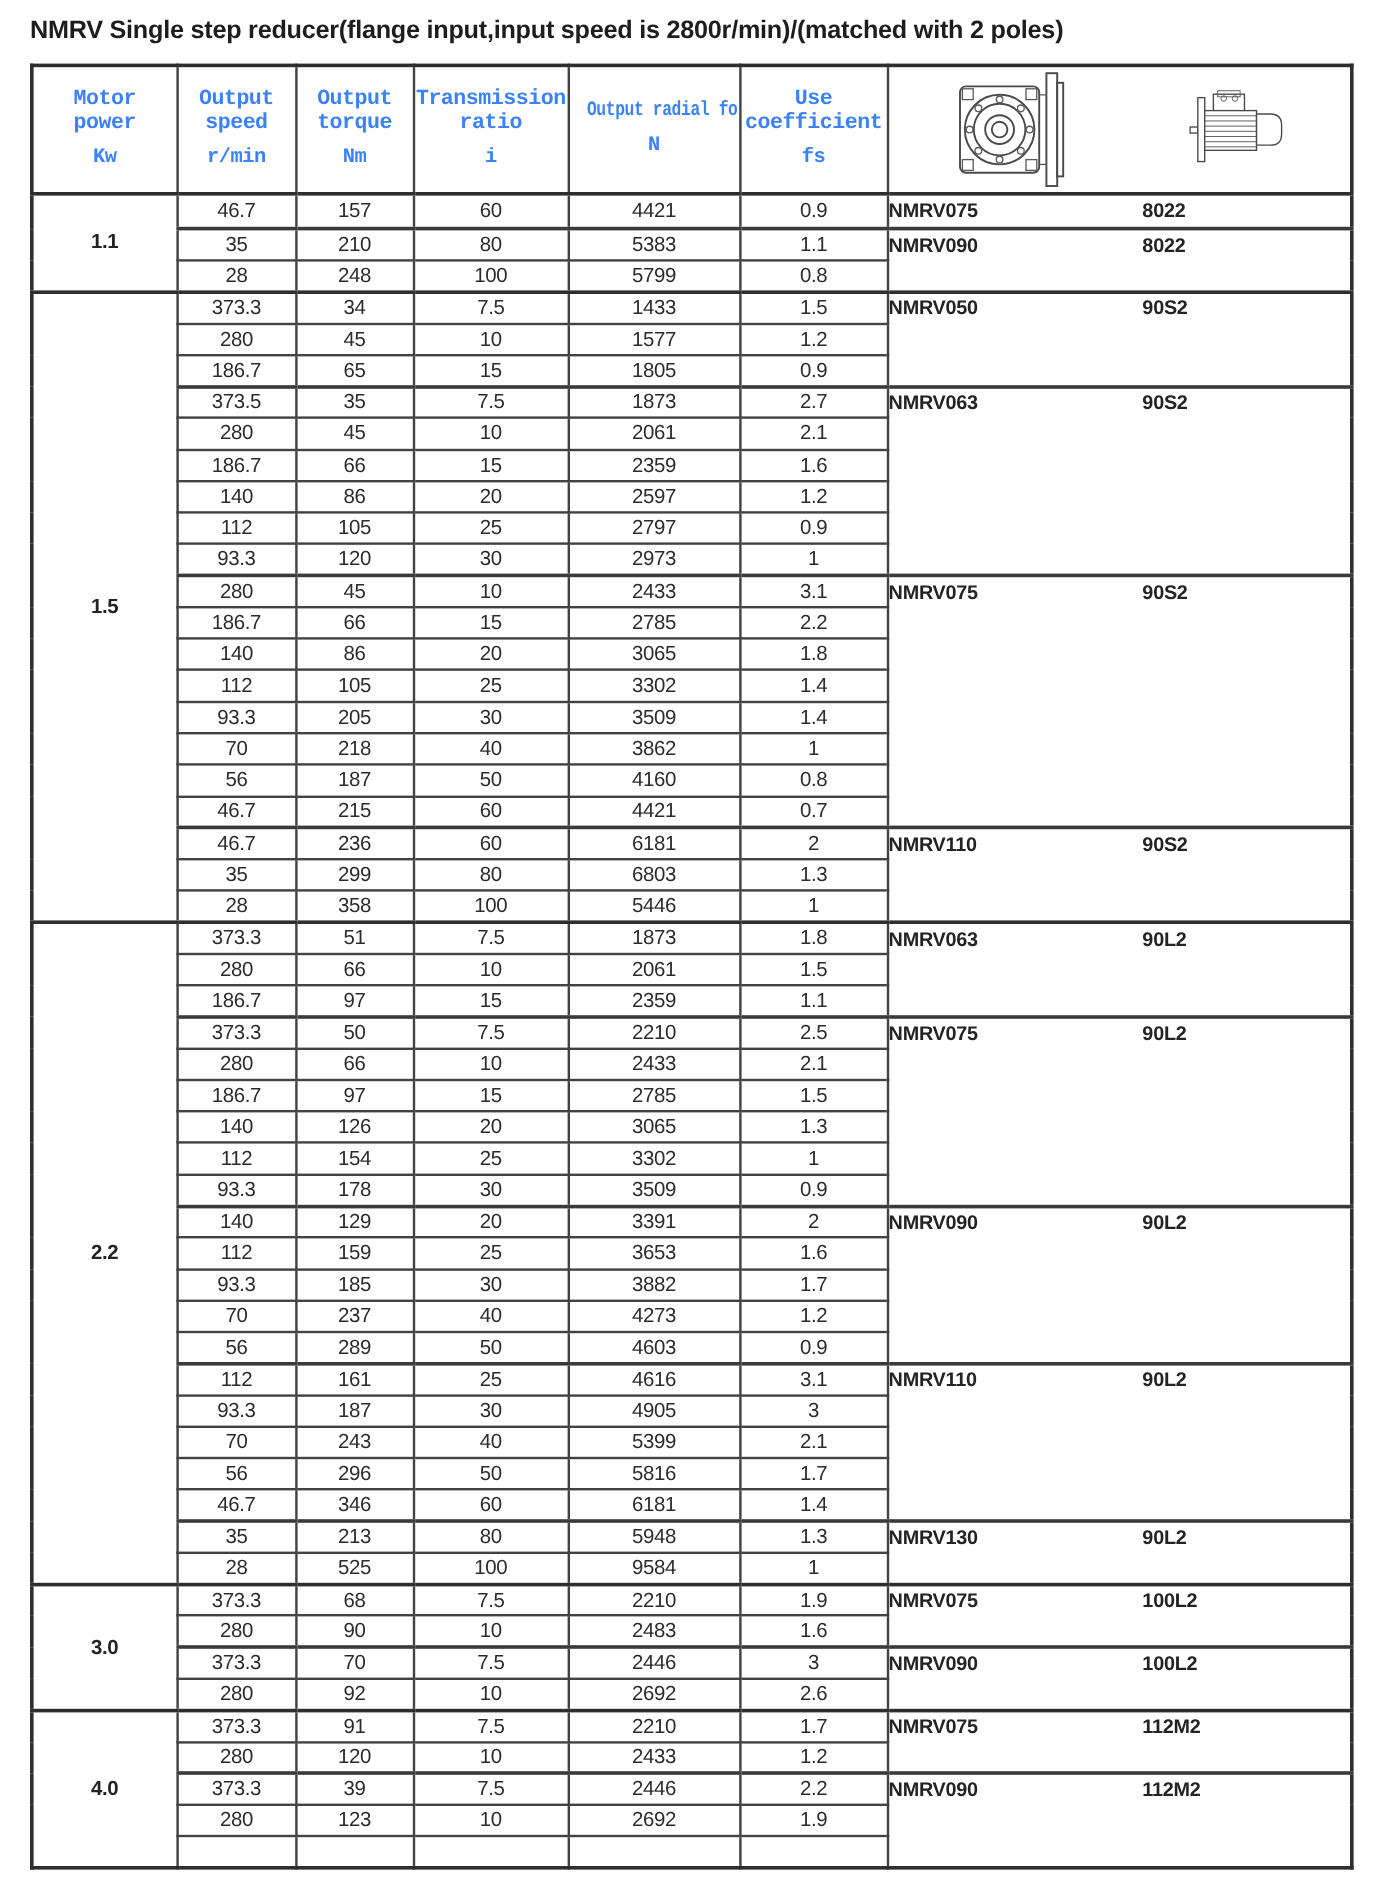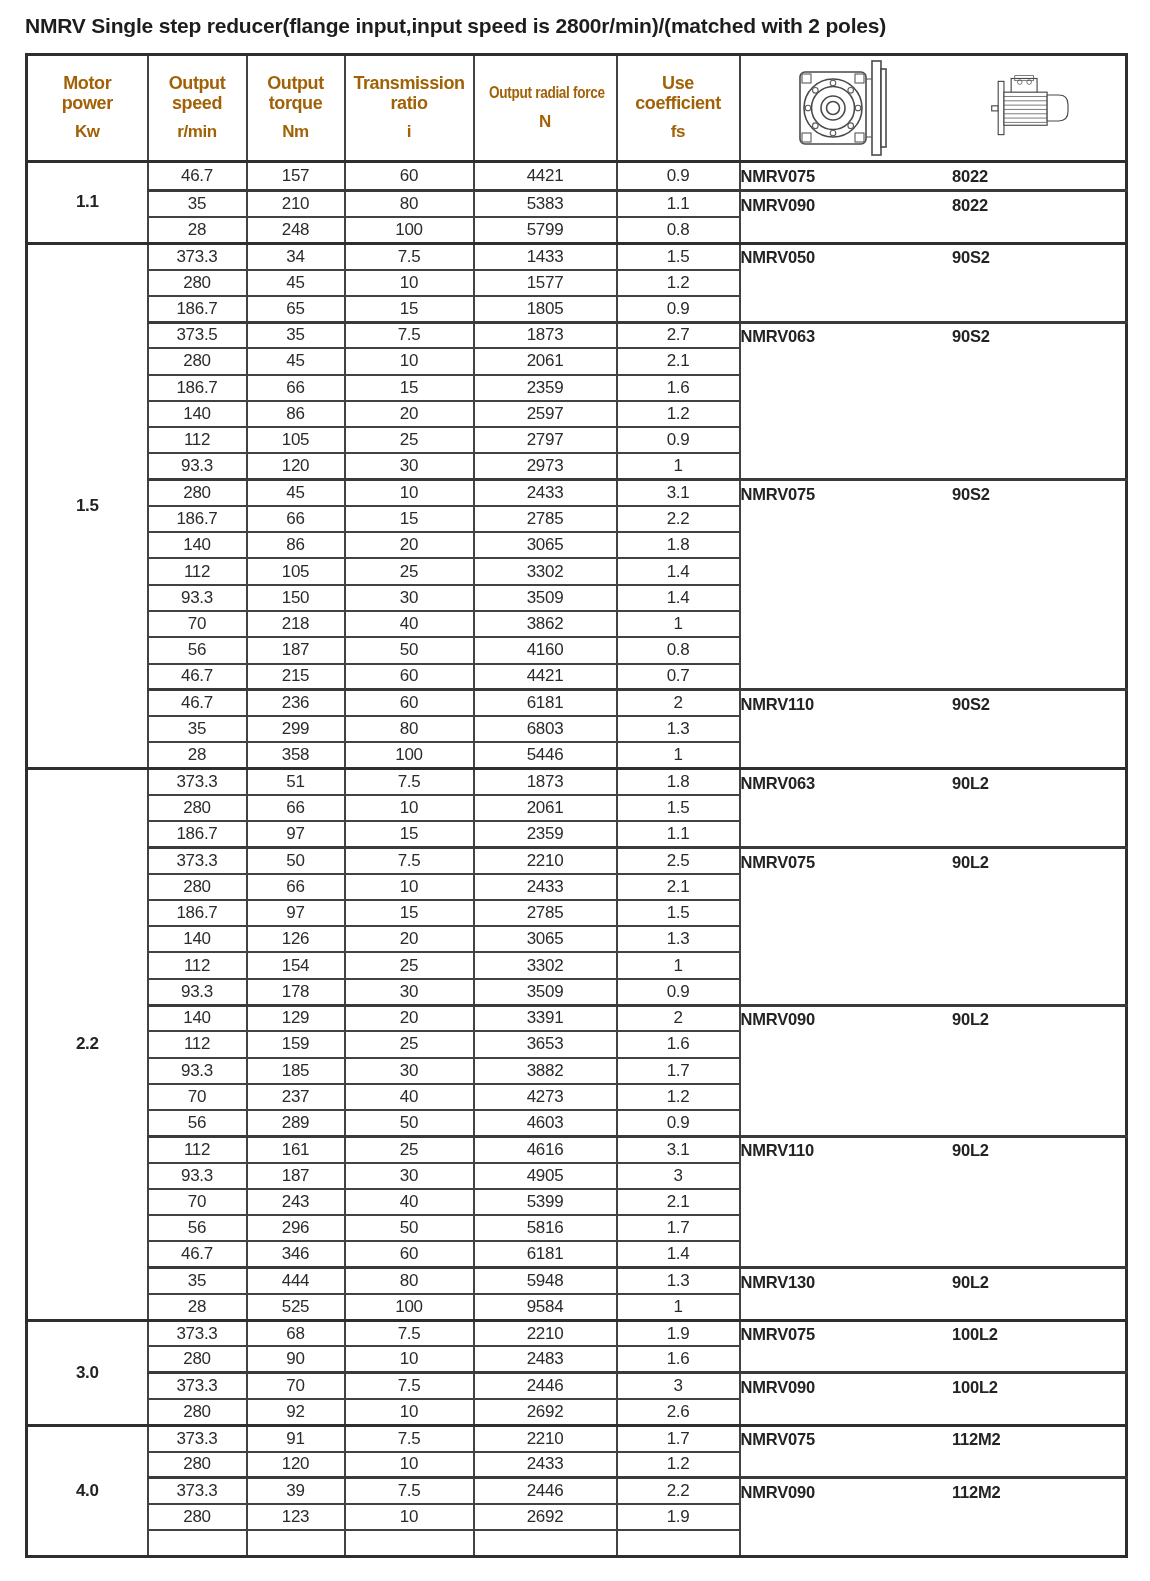--- a/index.html
+++ b/index.html
@@ -18,22 +18,23 @@
     border-collapse:collapse;table-layout:fixed;
     width:1100px;border:3px solid #2e2e2e;
   }
   .spec th,.spec td{
     border:2px solid #424242;
     padding:0;text-align:center;vertical-align:middle;
     overflow:hidden;white-space:nowrap;
   }
   thead th{
     height:104px;border-bottom:3px solid #2e2e2e;
-    font-size:18px;font-weight:bold;line-height:1.1;color:#a16207;
+    font-size:18px;font-weight:bold;line-height:1.1;color:#3b82f6;
     letter-spacing:-0.4px;
+    font-family:Liberation Mono, monospace;
   }
   .h-lines span{display:block;}
   .h-lines span:empty{display:none;}
   th:nth-child(5) .h-lines span{transform:scaleX(0.8);transform-origin:50% 50%;font-size:17px;}
   .unit{margin-top:10px;font-size:17px;font-weight:bold;}
   tbody tr{height:26.28px;}
   tbody td{font-size:17px;letter-spacing:-0.3px;color:#2b2b2b;}
   td.power{font-weight:bold;font-size:17px;color:#232323;}
   tr.group-first td{border-top:3px solid #2e2e2e;}
   tr.sub-first td{border-top:3px solid #3a3a3a;}
@@ -300,21 +301,21 @@
         </tr>
         <tr>
           <td class="num">112</td>
           <td class="num">105</td>
           <td class="num">25</td>
           <td class="num">3302</td>
           <td class="num">1.4</td>
         </tr>
         <tr>
           <td class="num">93.3</td>
-          <td class="num">150</td>
+          <td class="num">205</td>
           <td class="num">30</td>
           <td class="num">3509</td>
           <td class="num">1.4</td>
         </tr>
         <tr>
           <td class="num">70</td>
           <td class="num">218</td>
           <td class="num">40</td>
           <td class="num">3862</td>
           <td class="num">1</td>
@@ -513,21 +514,21 @@
         </tr>
         <tr>
           <td class="num">46.7</td>
           <td class="num">346</td>
           <td class="num">60</td>
           <td class="num">6181</td>
           <td class="num">1.4</td>
         </tr>
         <tr class="sub-first">
           <td class="num">35</td>
-          <td class="num">444</td>
+          <td class="num">213</td>
           <td class="num">80</td>
           <td class="num">5948</td>
           <td class="num">1.3</td>
           <td class="model" rowspan="2">
             <div class="model-wrap">
               <span class="model-name">NMRV130</span>
               <span class="frame-name">90L2</span>
             </div>
           </td>
         </tr>

